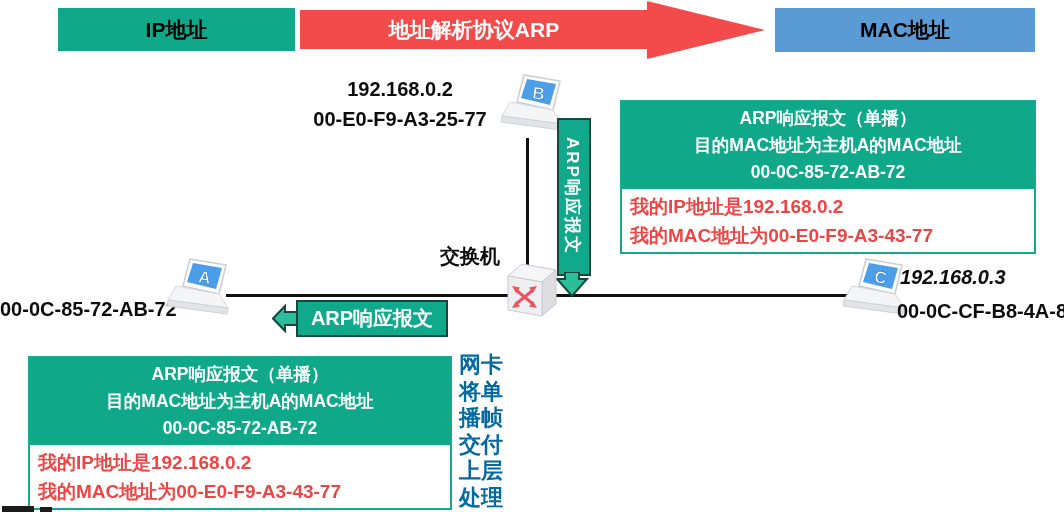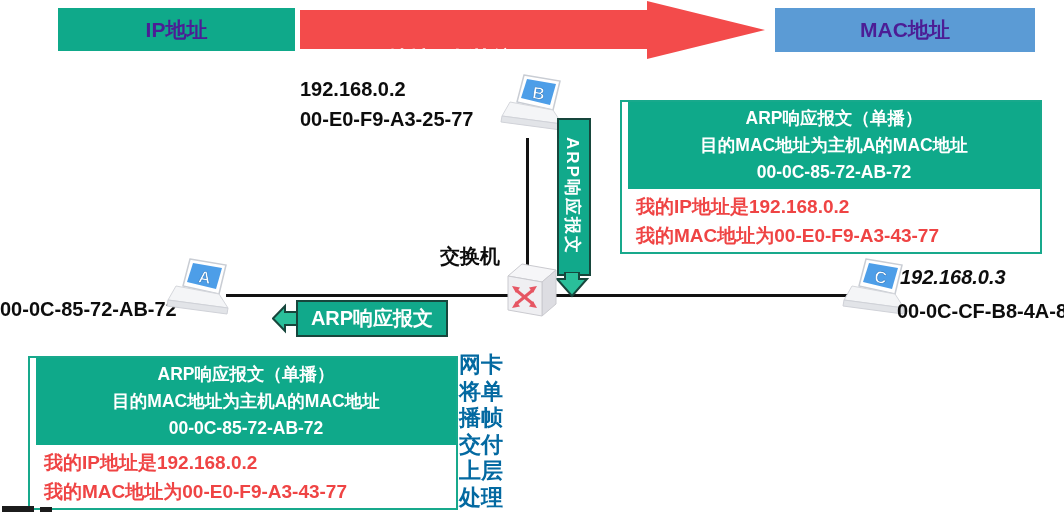--- a/index.html
+++ b/index.html
@@ -4,63 +4,63 @@
 <style>
   html,body{margin:0;padding:0;background:#fff;}
   .canvas{
     position:relative;width:1064px;height:512px;background:#ffffff;
     font-family:"Liberation Sans","DejaVu Sans",sans-serif;
     overflow:hidden;color:#0d0d0d;
   }
   .abs{position:absolute;}
   
   .legend-box{display:flex;align-items:center;justify-content:center;
-    color:#4c1d95;font-weight:700;font-size:21px;}
+    color:#000000;font-weight:700;font-size:21px;}
   .legend-green{background:#0FA98A;}
   .legend-blue{background:#5B9BD5;}
   .arrow-body{background:#F34B4B;}
   .arrow-head{width:0;height:0;border-top:29px solid transparent;
     border-bottom:29px solid transparent;border-left:118px solid #F34B4B;}
   .arrow-text{color:#fff;font-weight:700;font-size:21px;text-align:center;line-height:39px;}
   
   .host-label{font-weight:700;font-size:20px;color:#0d0d0d;white-space:nowrap;}
-  .ra{text-align:left;}
+  .ra{text-align:center;}
   
   .wire{background:#111;}
   
   .v-banner{background:#11A98B;border:2px solid #17463C;}
   .v-banner-text{color:#fff;font-weight:700;font-size:17px;letter-spacing:2px;
     text-align:center;transform-origin:left top;transform:rotate(90deg);
     white-space:nowrap;}
   
   .h-badge{background:#11A98B;border:2px solid #17463C;color:#fff;font-weight:700;
     font-size:20px;text-align:center;line-height:33px;}
   
-  .info-box{border:2px solid #18A98C;background:#fff;padding-left:6px;}
+  .info-box{border:2px solid #18A98C;background:#fff;}
   .info-header{background:#0FA98A;color:#fff;font-weight:700;font-size:17.5px;
     text-align:center;line-height:27px;padding:3px 2px;}
   .info-body{padding:3px 8px 2px 8px;}
   .info-body div{font-weight:700;font-size:19px;color:#ef4444;line-height:29px;white-space:nowrap;}
   
   .bottom-note{color:#0369a1;font-weight:700;font-size:22px;text-align:center;line-height:26.5px;}
   .bottom-note span{display:block;}
   .cutoff{background:#1c1c1c;}
 </style>
 </head>
 <body>
 
 <div class="canvas">
 
   <div class="abs legend-box legend-green" style="left:58px;top:8px;width:237px;height:43px;">
     <span>IP地址</span>
   </div>
 
   <div class="abs arrow-body" style="left:300px;top:10px;width:348px;height:39px;"></div>
   <div class="abs arrow-head" style="left:647px;top:1px;"></div>
-  <div class="abs arrow-text" style="left:300px;top:10px;width:348px;height:39px;margin-top:29px;">地址解析协议ARP</div>
+  <div class="abs arrow-text" style="left:300px;top:10px;width:348px;height:39px;">地址解析协议ARP</div>
 
   <div class="abs legend-box legend-blue" style="left:775px;top:8px;width:260px;height:44px;">
     <span>MAC地址</span>
   </div>
 
   <div class="abs host-label ra" style="left:300px;top:78px;width:200px;">192.168.0.2</div>
   <div class="abs host-label ra" style="left:300px;top:108px;width:200px;">00-E0-F9-A3-25-77</div>
 
   <div class="abs wire" style="left:526px;top:138px;width:3px;height:158px;"></div>
 

